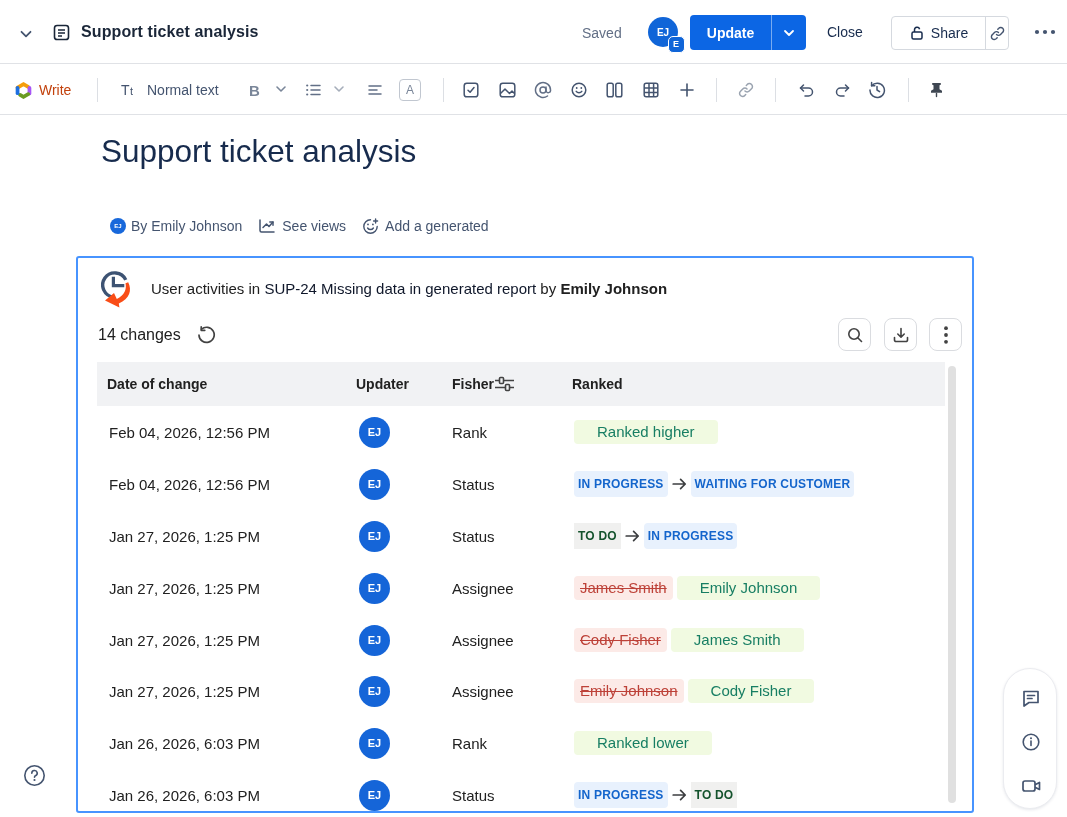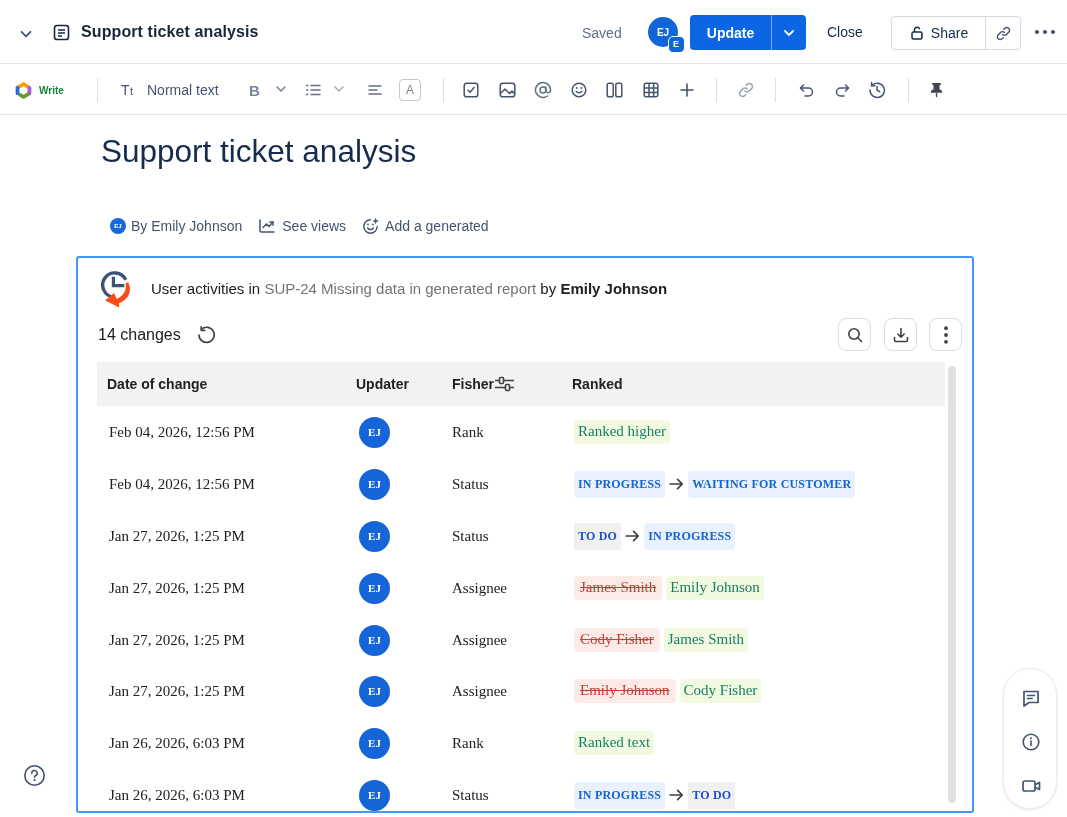--- a/index.html
+++ b/index.html
@@ -21,70 +21,70 @@
 .tb-av-badge { position:absolute; left:667.5px; top:35.5px; width:17px; height:17px;
   border-radius:5px; background:#1065d8; border:1.5px solid #fff; color:#fff; font-size:9px;
   font-weight:700; display:flex; align-items:center; justify-content:center; }
 .btn-update { position:absolute; left:690px; top:15px; width:82px; height:35px;
   background:#0c66e4; border-right:1.5px solid rgba(255,255,255,.45); border-radius:4px 0 0 4px; color:#fff; font-size:14px; font-weight:700;
   display:flex; align-items:center; justify-content:center; }
 .btn-update-chev { position:absolute; left:772px; top:15px; width:34px; height:35px;
   background:#0c66e4; border-radius:0 4px 4px 0; color:#fff; display:flex;
   align-items:center; justify-content:center; }
 .tb-close { position:absolute; left:827px; top:24px; font-size:14px; color:#172b4d; }
-.share-group { position:absolute; left:891px; top:16px; width:130px; height:34px;
+.share-group { position:absolute; left:891px; top:16px; width:118px; height:34px;
   border:1px solid #d5d9df; border-radius:4px; display:flex;text-align:center; }
 .share-left { width:94px; height:100%; display:flex; align-items:center; justify-content:center;
   gap:6px; color:#172b4d; font-size:14px; border-right:1px solid #d5d9df; }
 .share-right { flex:1; display:flex; align-items:center; justify-content:center; color:#44546f; }
 .tb-dots { position:absolute; left:1034px; top:29px; color:#44546f; }
 
 
 .toolbar { position:absolute; left:0; top:65px; width:1067px; height:50px;
   background:#fff; border-bottom:1px solid #e0e2e6; }
 .tl { position:absolute; top:0; height:50px; display:flex; align-items:center; color:#44546f; }
 .tdiv { position:absolute; top:13px; width:1px; height:24px; background:#dcdfe4; }
-.write-txt { font-size:10px; font-weight:700; color:#15803d; }
+.write-txt { font-size:14px; font-weight:400; color:#c2410c; }
 .normal-txt { font-size:14px; color:#44546f; }
 .bold-b { font-size:15px; font-weight:700; color:#7a8699; }
 
 
 .h1 { position:absolute; left:101px; top:133px; font-size:31.5px; font-weight:500;
   color:#172b4d; letter-spacing:0; }
 .byline { position:absolute; left:110px; top:211px; height:16px; display:flex;
   align-items:center; font-size:14px; color:#44546f;margin-top:7px; }
 .by-av { width:16px; height:16px; border-radius:50%; background:#1868db; color:#fff;
   font-size:6px; font-weight:700; display:flex; align-items:center; justify-content:center;
   margin-right:5px; }
 
 
 .widget { position:absolute; left:76px; top:256px; width:898px; height:557px;
   border:2px solid #4794ff; border-radius:3px; background:#fff; }
-.wlink { color:#737373; }
+.wlink { color:#0f172a; }
 .whead { position:absolute; left:73px; top:22px; font-size:15px; color:#212121; }
 .wsub { position:absolute; left:20px; top:68px; font-size:16px; color:#212121; }
 .wbtn { position:absolute; top:60px; width:33px; height:33px; border:1px solid #dadce0;
   border-radius:8px; display:flex; align-items:center; justify-content:center; color:#424242; }
 .thead { position:absolute; left:19px; top:104px; width:848px; height:44px;
   background:#f1f2f4; display:flex; align-items:center; font-size:14px; font-weight:700;
   color:#212121; }
 .trow { position:absolute; left:21px; width:848px; height:52px; display:flex;
-  align-items:center; font-size:15px; color:#212121;font-family:Liberation Serif, serif; }
+  align-items:center; font-size:15px; color:#212121; }
 .c-date { position:absolute; left:10px; }
 .c-field { position:absolute; left:353px; }
 .c-chg { position:absolute; left:475px; display:flex; align-items:center; gap:4px; }
 .row-av { position:absolute; left:260px; width:31px; height:31px; border-radius:50%;
   background:#1565d8; color:#fff; font-size:11px; font-weight:700; display:flex;
   align-items:center; justify-content:center; }
-.chip-g { background:#f1fae1; color:#177e63; padding:3px 4px 4px; border-radius:4px; }
+.chip-g { background:#f1fae1; color:#177e63; padding:3px 23px 4px; border-radius:4px; }
 .chip-r { background:#fceae7; color:#bd4138; padding:3px 6px 4px; border-radius:4px;
   text-decoration:line-through; }
 .chip-b { background:#e8f1fd; color:#1465cc; padding:6px 4px; border-radius:4px;
   font-size:12px; font-weight:700; letter-spacing:.2px; }
-.chip-gr { background:#f0f0ef; color:#1d4ed8; padding:6px 4px; border-radius:0;
+.chip-gr { background:#f0f0ef; color:#14532d; padding:6px 4px; border-radius:0;
   font-size:12px; font-weight:700; letter-spacing:.2px; }
 .arr { display:flex; align-items:center; color:#3c3e40; }
 .scrollbar { position:absolute; left:870px; top:108px; width:8px; height:437px;
   background:#e0e0e0; border-radius:4px; }
 
 
 .pill { position:absolute; left:1003px; top:668px; width:54px; height:141px;
   background:#fff; border:1px solid #ebecf0; border-radius:27px;
   box-shadow:0 1px 3px rgba(9,30,66,.1); }
 .pill-ic { position:absolute; left:17px; color:#44546f; }
@@ -350,21 +350,21 @@
     <div class="c-chg">
         <span class="chip-r">Emily Johnson</span>
         <span class="chip-g">Cody Fisher</span>
       </div>
   </div>
   <div class="trow" style="top:459px;">
     <span class="c-date">Jan 26, 2026, 6:03 PM</span>
     <div class="row-av">EJ</div>
     <span class="c-field">Rank</span>
     <div class="c-chg">
-        <span class="chip-g">Ranked text</span>
+        <span class="chip-g">Ranked lower</span>
       </div>
   </div>
   <div class="trow" style="top:511px;">
     <span class="c-date">Jan 26, 2026, 6:03 PM</span>
     <div class="row-av">EJ</div>
     <span class="c-field">Status</span>
     <div class="c-chg">
         <span class="chip-b">IN PROGRESS</span>
         <span class="arr">
           <svg width="15" height="12" viewBox="0 0 15 12" fill="none" stroke="currentColor" stroke-width="1.7" stroke-linecap="round" stroke-linejoin="round">

